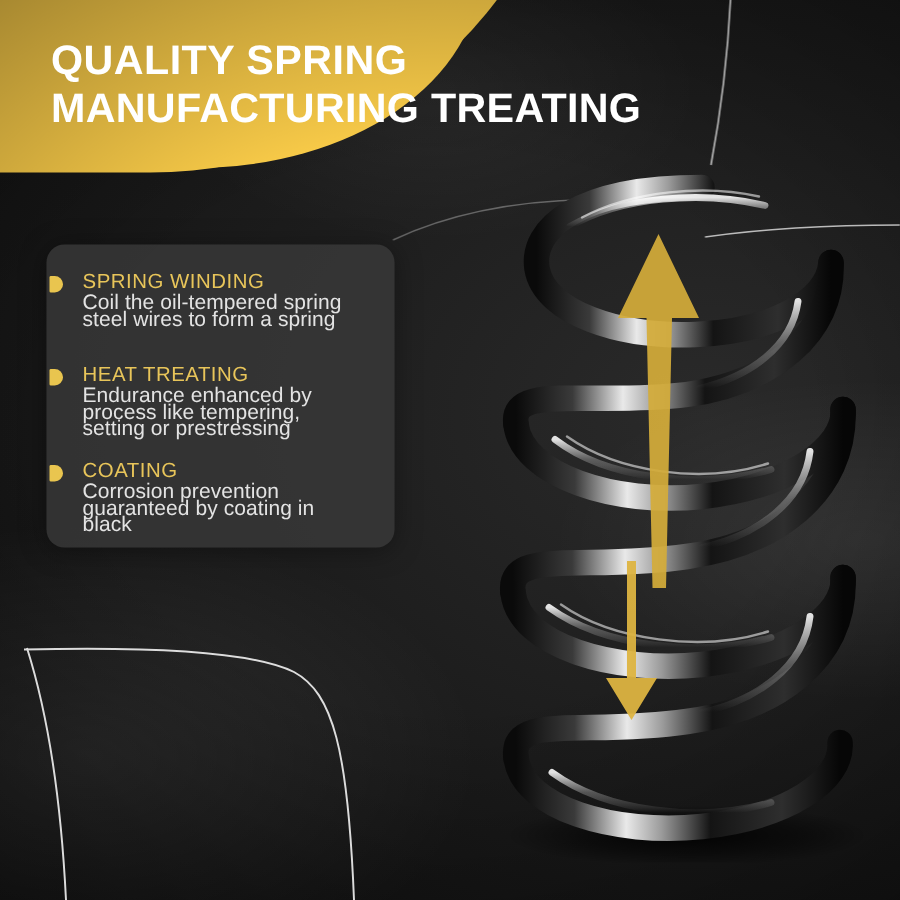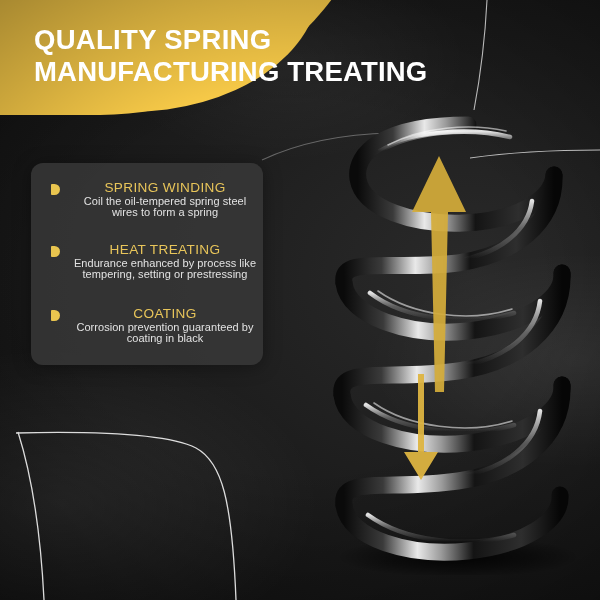--- a/index.html
+++ b/index.html
@@ -32,27 +32,27 @@
       letter-spacing:.3px;}
   .title .l2{letter-spacing:.2px;}
 
   
   .line-svg{position:absolute;inset:0;z-index:3;}
 
   
   .card{position:absolute;left:31px;top:163px;width:232px;height:202px;
       background:rgba(58,58,58,.80);border-radius:12px;z-index:7;
       box-shadow:0 2px 18px rgba(0,0,0,.35);}
-  .item{position:absolute;left:20px;width:206px;text-align:center;}
+  .item{position:absolute;left:2px;width:206px;}
   .it0{top:17px;} .it1{top:79px;} .it2{top:143px;}
   .bullet{position:absolute;left:0;top:4px;width:9px;height:11px;
       background:#E9C54F;border-radius:1px 6px 6px 1px;}
   .h{margin:0 0 1px 22px;color:#E8C55A;font-size:13.6px;font-weight:normal;
       letter-spacing:.35px;line-height:15px;}
-  .d{margin:0 0 0 22px;color:#E3E3E3;font-size:11px;line-height:11.2px;
+  .d{margin:0 0 0 22px;color:#E3E3E3;font-size:14px;line-height:11.2px;
       letter-spacing:.05px;}
 
   
   .spring-wrap{position:absolute;left:318px;top:105px;width:272px;height:470px;z-index:4;}
   .arrows{position:absolute;left:0;top:0;width:600px;height:600px;z-index:5;}
 </style>
 </head>
 <body>
 
 <div id="stage" style="--yellow: #FFD04A;">

